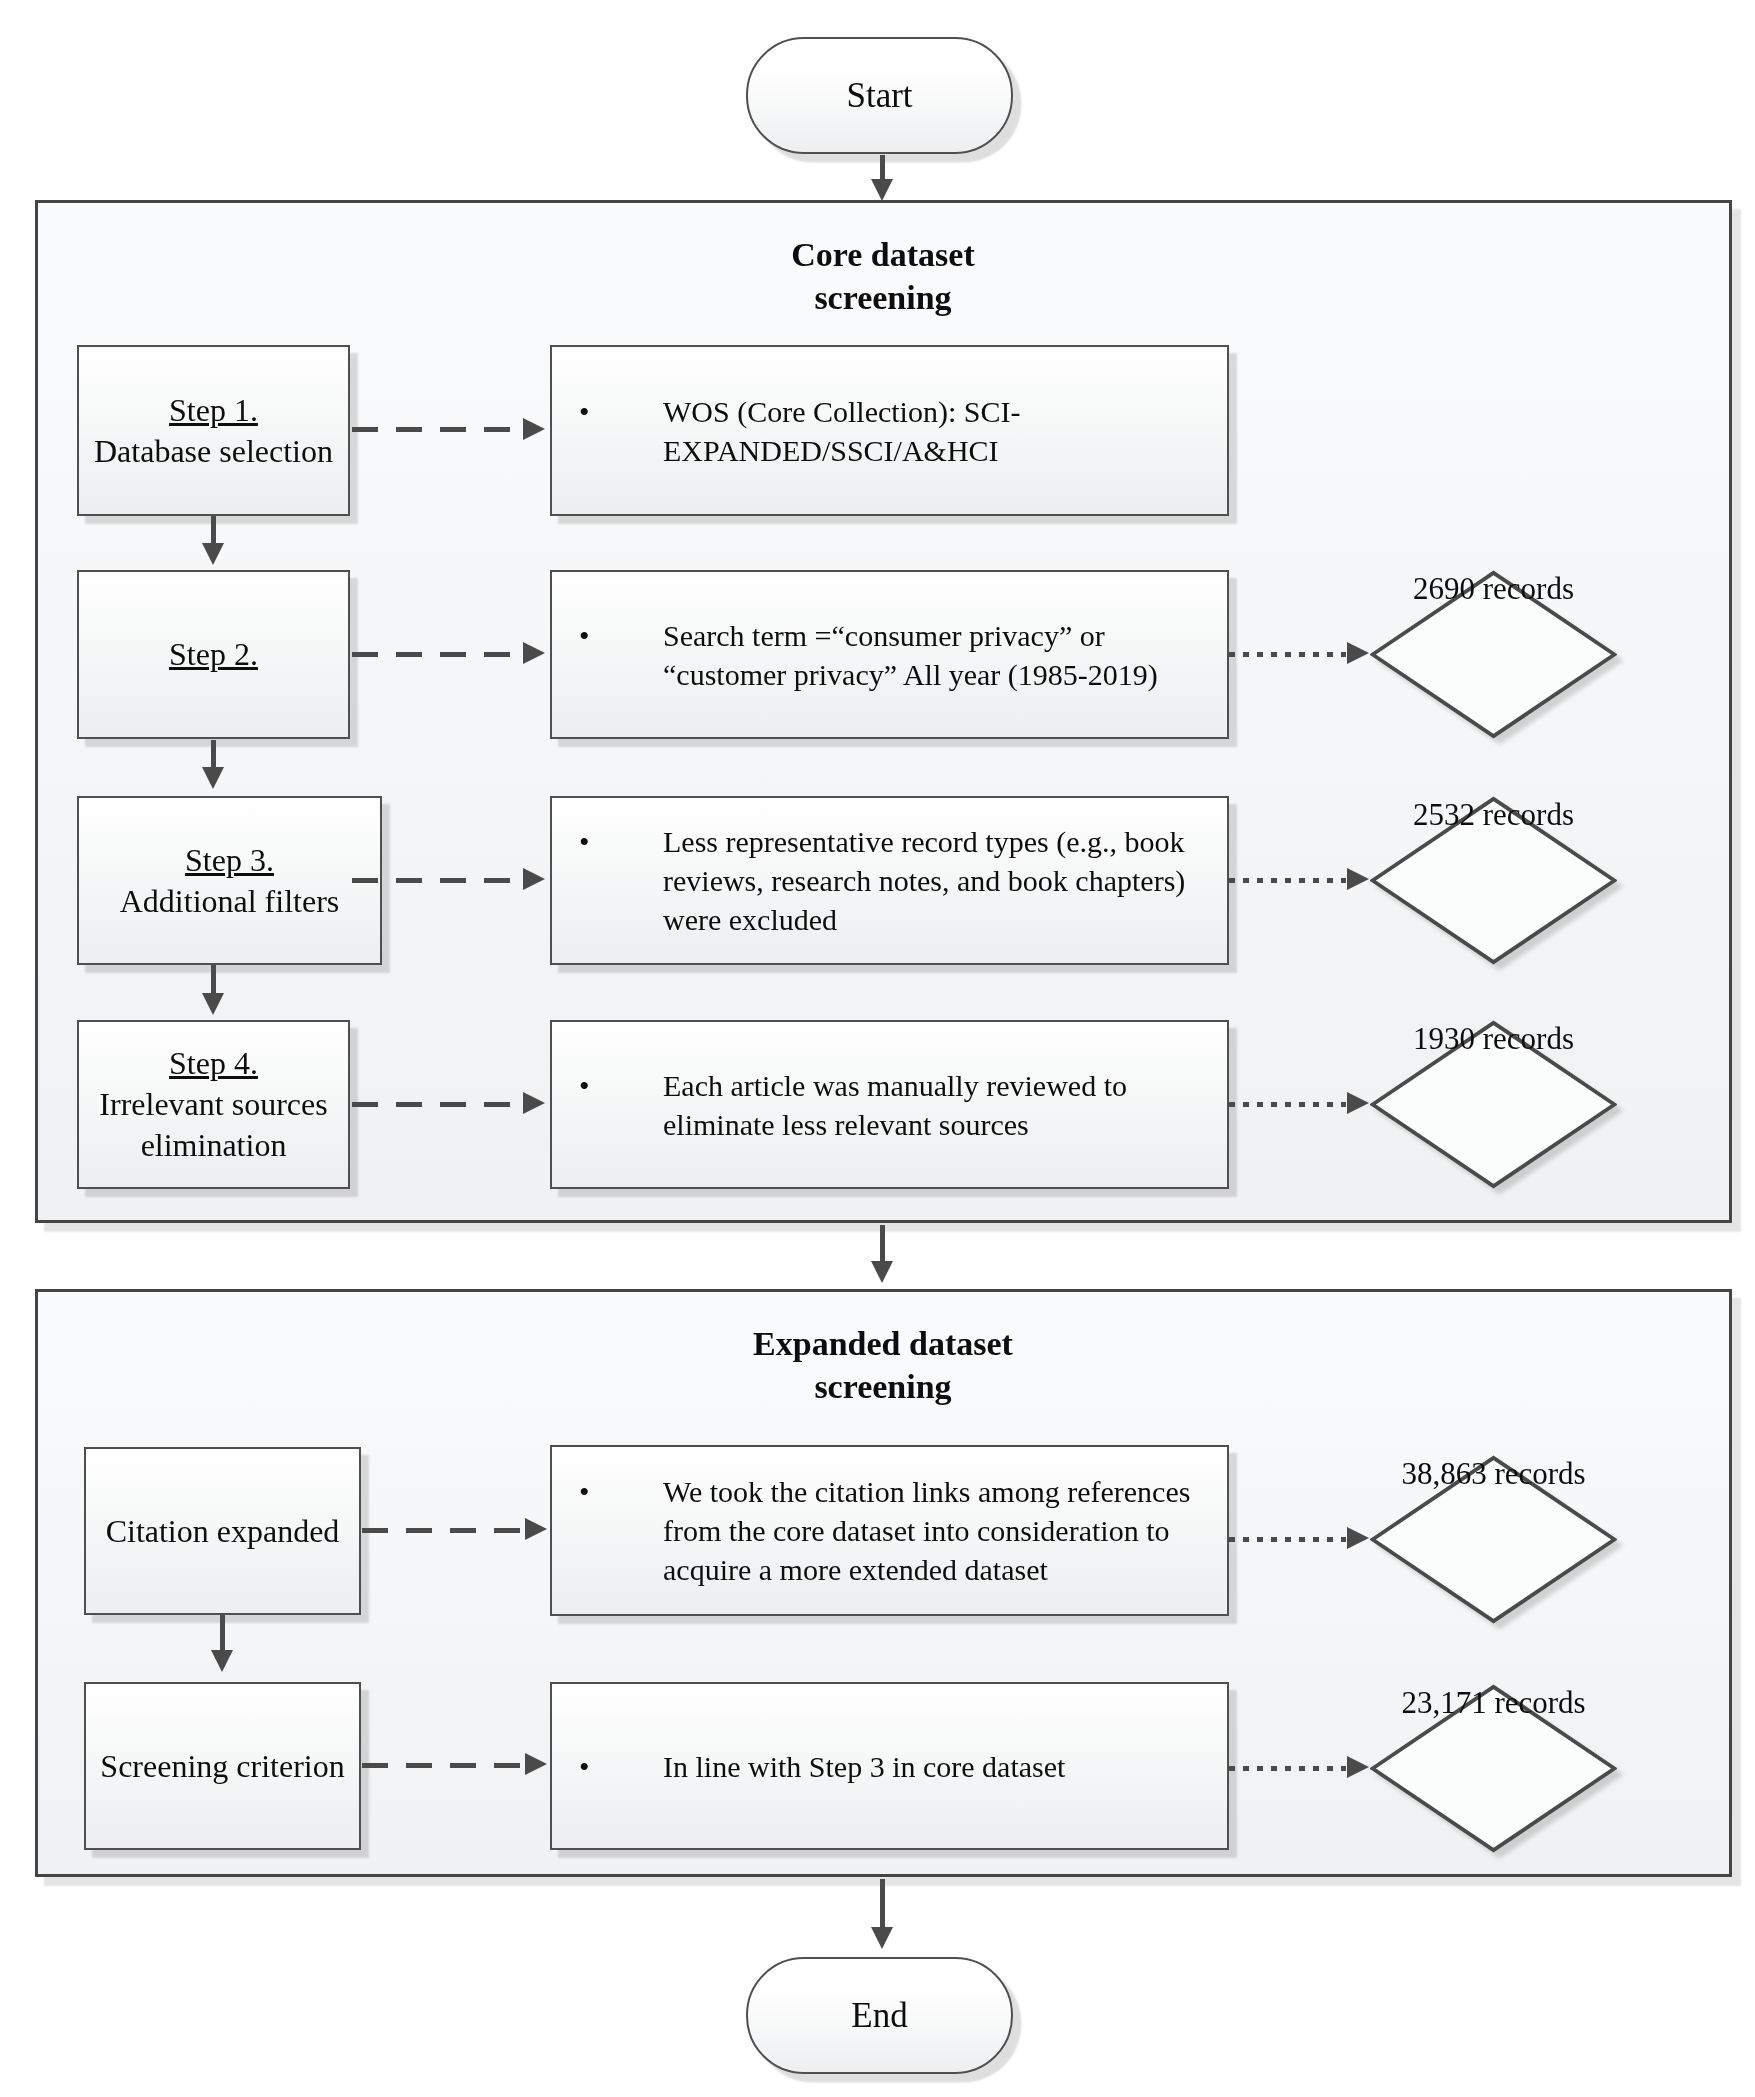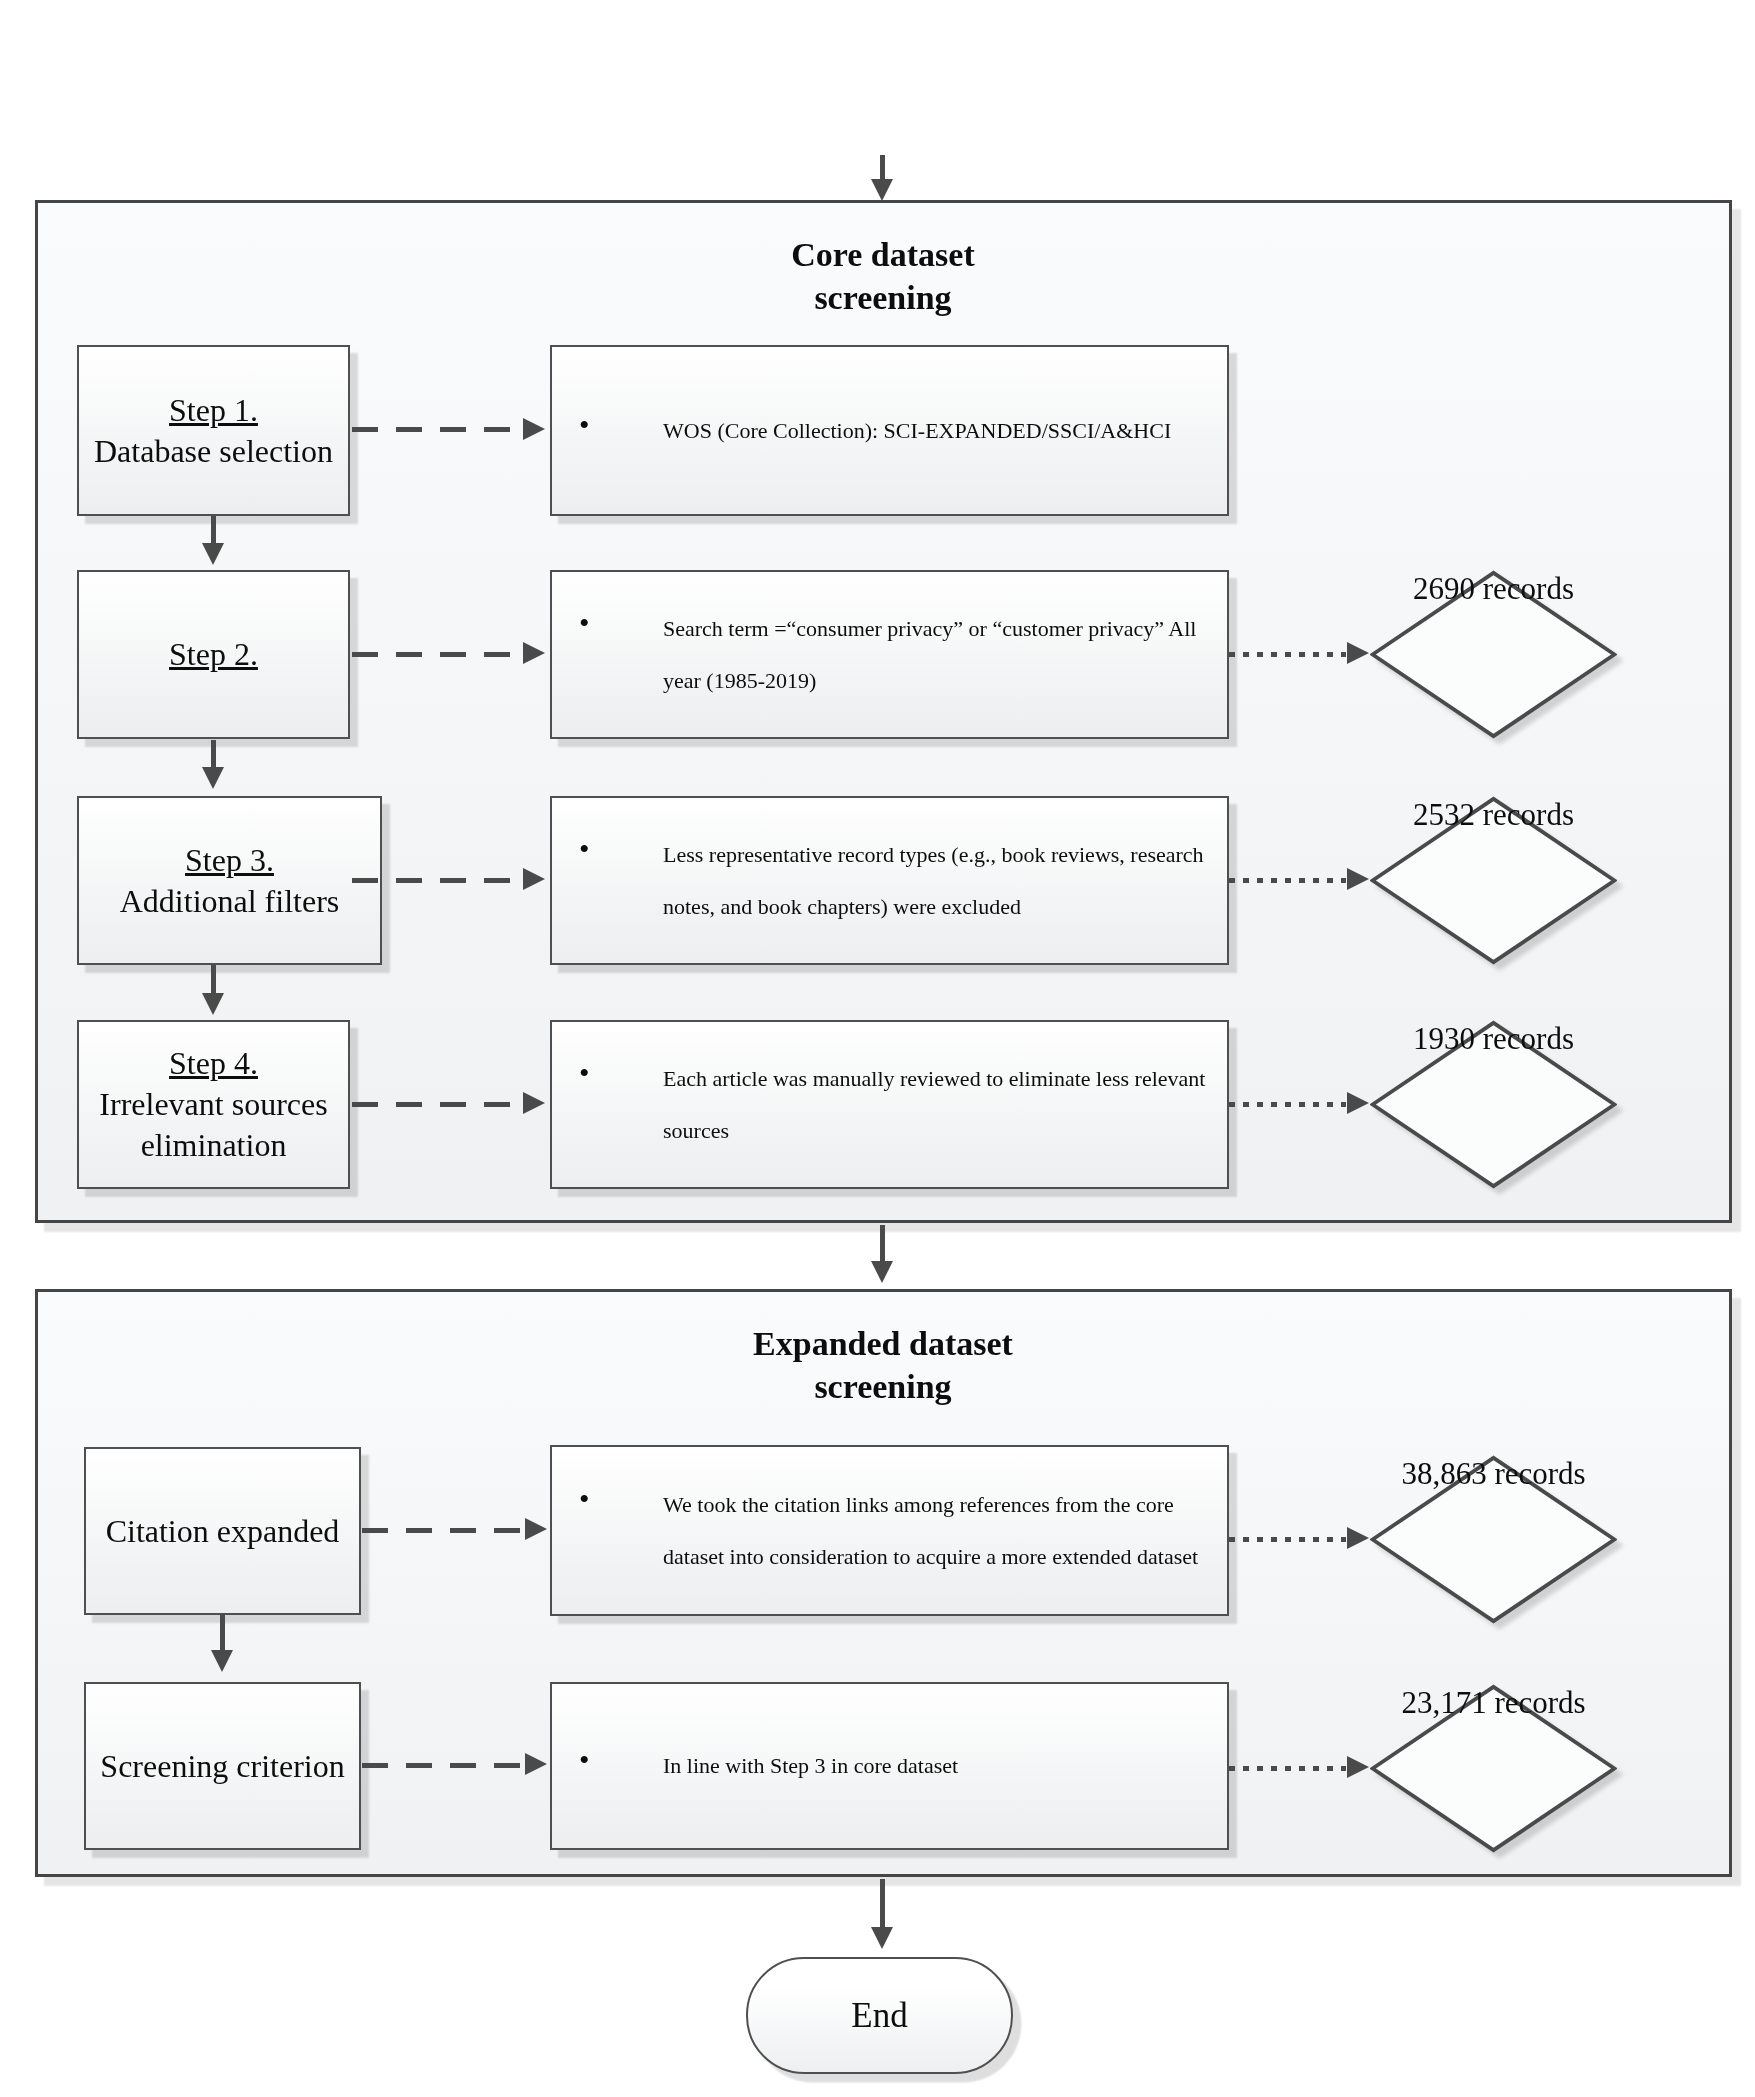--- a/index.html
+++ b/index.html
@@ -12,41 +12,44 @@
            display:flex;align-items:center;justify-content:center;font-size:35px;}
   .bigbox{border:3.2px solid #454545;background:linear-gradient(180deg,#fafbfc,#f0f1f3);
           box-shadow:9px 9px 1.9px rgba(0,0,0,.10);}
   .pbox,.bbox{border:2.6px solid #4f4f4f;background:linear-gradient(180deg,#ffffff,#eceeef);
           box-shadow:7.7px 7.7px 1.9px rgba(0,0,0,.13);}
   .pbox{display:flex;flex-direction:column;align-items:center;justify-content:center;
         text-align:center;font-size:32px;line-height:41px;}
   .bbox{display:flex;align-items:center;}
   .pair{display:flex;align-items:flex-start;}
   .dot{flex:0 0 84px;padding-left:27px;font-size:30px;line-height:39px;}
-  .btext{width:570px;font-size:22px;line-height:52px;}
+  .btext{width:570px;font-size:30px;line-height:39px;}
   .u{text-decoration:underline;}
   .sectitle{position:absolute;text-align:center;font-weight:bold;font-size:34px;line-height:43px;}
   .dmd{position:absolute;display:flex;align-items:flex-start;justify-content:center;}
   .dmd svg{position:absolute;left:0;top:0;filter:drop-shadow(6.4px 6.4px 1.9px rgba(0,0,0,.15));}
   .dtext{position:relative;max-width:193px;text-align:center;font-size:31px;line-height:37px;}
   .vline{position:absolute;width:5.2px;background:#4a4a4a;}
   .tri-down{position:absolute;width:0;height:0;border-left:11.6px solid transparent;
             border-right:11.6px solid transparent;border-top:22px solid #4a4a4a;}
   .tri-right{position:absolute;width:0;height:0;border-top:11.6px solid transparent;
              border-bottom:11.6px solid transparent;border-left:22px solid #4a4a4a;}
   .hdash{position:absolute;height:5.2px;
          background:repeating-linear-gradient(90deg,#4a4a4a 0 26px,transparent 26px 44px);}
   .hdot{position:absolute;height:5.2px;
         background:repeating-linear-gradient(90deg,#4a4a4a 0 5.8px,transparent 5.8px 14px);}
 </style>
 </head>
 <body>
 
 <div class="canvas">
 
+  <div class="node stadium" style="left:746px;top:37px;width:267px;height:117px;">
+    <span>Start</span>
+  </div>
 
   <div class="vline" style="left:880px;top:155px;height:27px;"></div>
   <div class="tri-down" style="left:871px;top:179px;"></div>
 
   <div class="node bigbox" style="left:35px;top:200px;width:1697px;height:1023px;"></div>
   <div class="sectitle" style="left:667px;top:233px;width:432px;">
     <span>Core dataset</span><br>
     <span>screening</span>
   </div>
 

